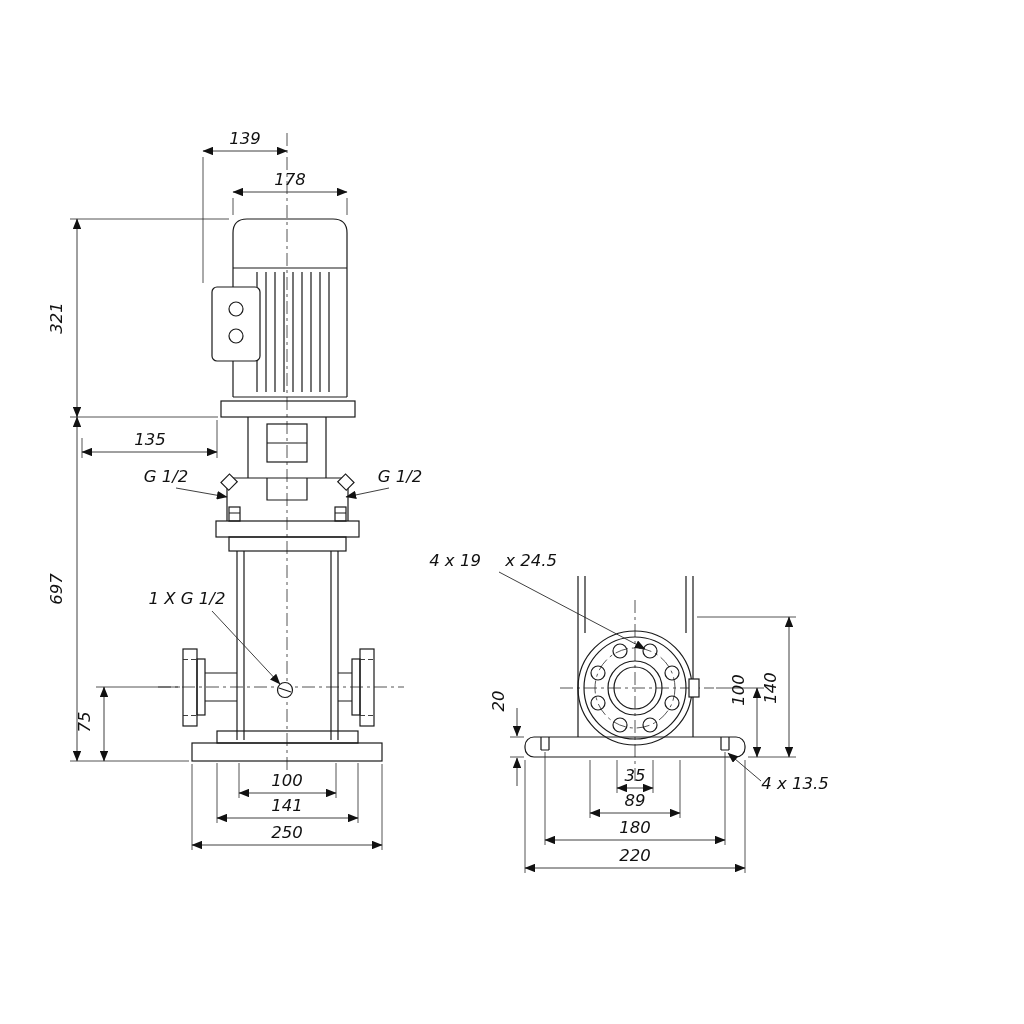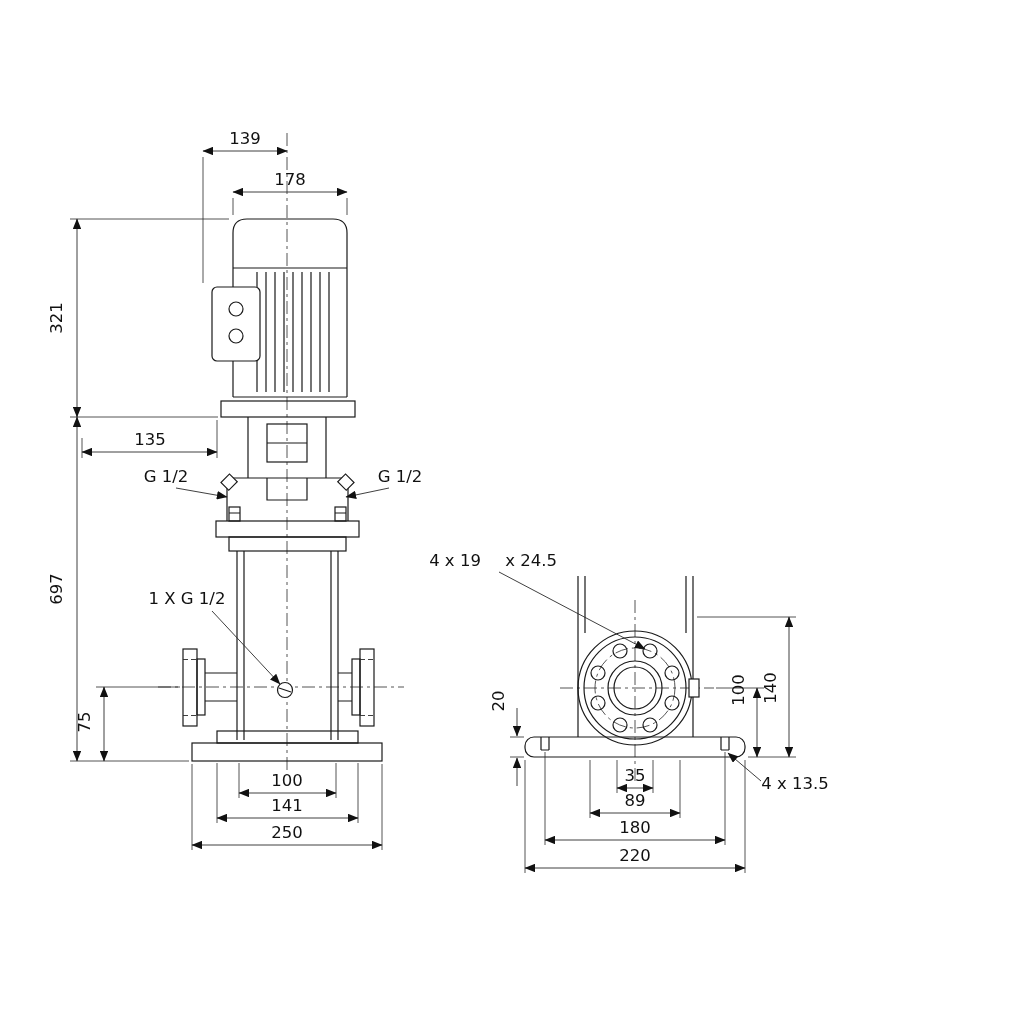--- a/index.html
+++ b/index.html
@@ -1,16 +1,16 @@
 <!DOCTYPE html>
 <html><head>
 <meta charset="utf-8">
 <style>
   html,body{margin:0;padding:0;background:#fff;}
-  .stage{width:1024px;height:1024px;background:#ffffff;position:relative;font-family:"DejaVu Sans",sans-serif;}
+  .stage{width:1024px;height:1024px;background:#ffffff;position:relative;font-family:"DejaVu Sans",sans-serif;font-style:italic;}
   .s   {fill:none;stroke:#1a1a1a;stroke-width:1.2;}
   .sw  {fill:#ffffff;stroke:#1a1a1a;stroke-width:1.2;}
   .thin{fill:none;stroke:#2a2a2a;stroke-width:0.8;}
   .dim {fill:none;stroke:#2a2a2a;stroke-width:0.9;}
   .cl  {fill:none;stroke:#2a2a2a;stroke-width:0.8;stroke-dasharray:13 4 3 4;}
   .dash{fill:none;stroke:#2a2a2a;stroke-width:0.9;stroke-dasharray:5 3;}
   .t   {font-size:16.5px;fill:#111;text-anchor:middle;}
 </style>
 </head>
 <body>

